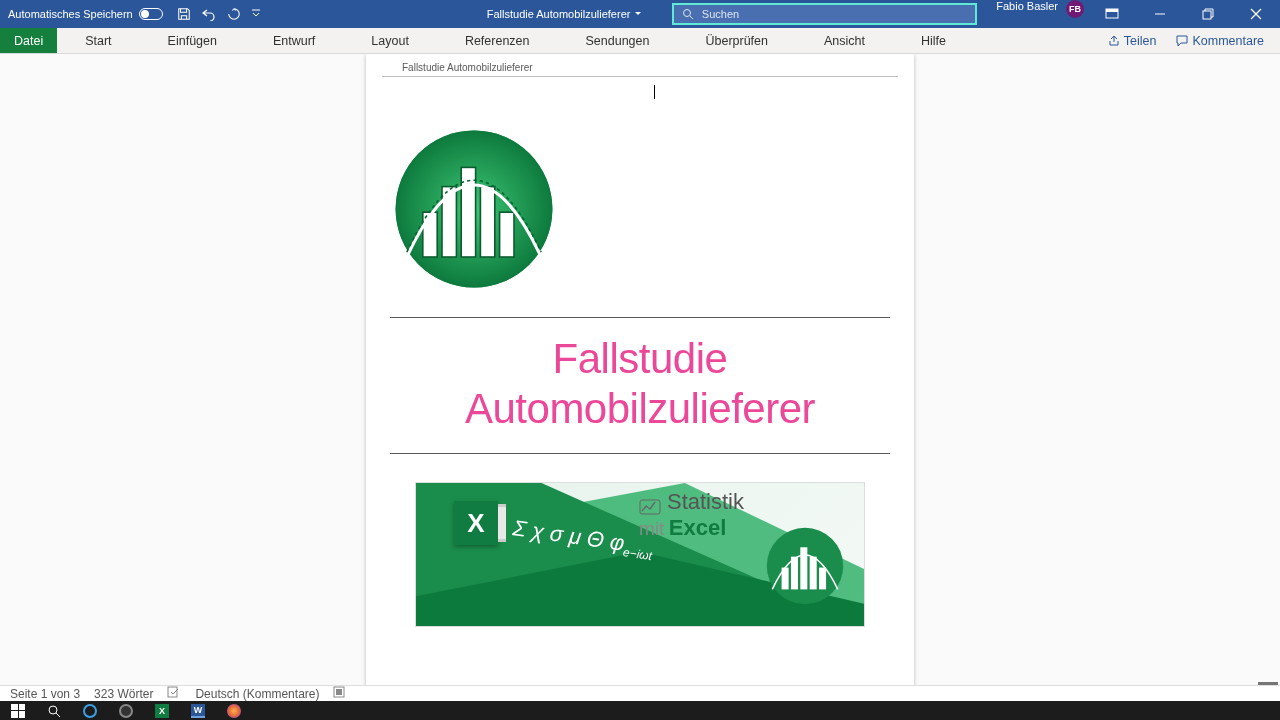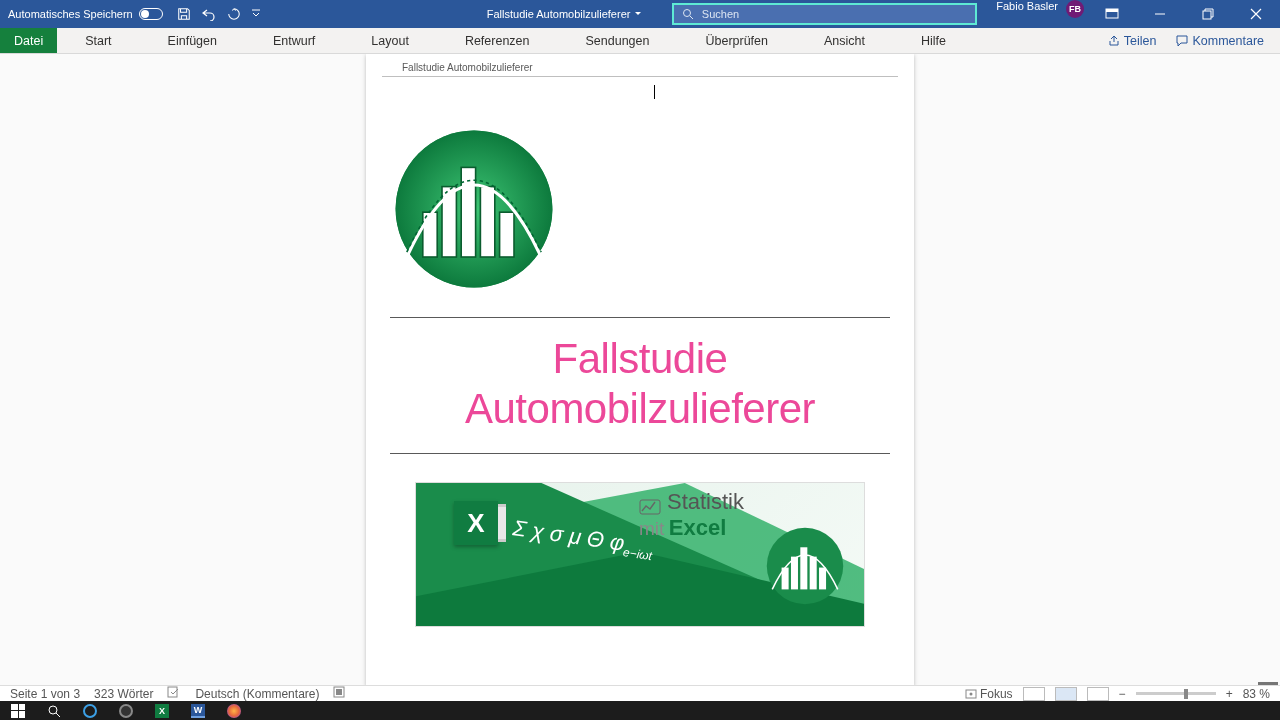--- a/index.html
+++ b/index.html
@@ -242,36 +242,20 @@
   <span>323 Wörter</span>
   <span><svg width="14" height="12" viewBox="0 0 14 12">
         <rect x="1" y="1" width="9" height="10" fill="none" stroke="#888"></rect>
         <path d="M4 6l2 2 5-5" fill="none" stroke="#888"></path>
       </svg></span>
   <span>Deutsch (Kommentare)</span>
   <span><svg width="12" height="12" viewBox="0 0 12 12">
         <rect x="1" y="1" width="10" height="10" fill="none" stroke="#888"></rect>
         <rect x="3" y="3" width="6" height="6" fill="#888"></rect>
       </svg></span>
-  <div class="sb-right">
-    <span style="display:flex;align-items:center;gap:3px">
-        <svg width="12" height="10" viewBox="0 0 12 10">
-          <rect x="1" y="1" width="10" height="8" fill="none" stroke="#888"></rect>
-          <circle cx="6" cy="5" r="1.5" fill="#888"></circle>
-        </svg>
-        <span>Fokus</span>
-      </span>
-    <span class="viewbtn"></span>
-    <span class="viewbtn active"></span>
-    <span class="viewbtn"></span>
-    <span>−</span>
-    <div class="slider"></div>
-    <span>+</span>
-    <span>83 %</span>
-  </div>
 </div>
 
 <div class="taskbar">
   <div class="tbicon">
       <div class="tbicon-inner tb-win4">
         <span></span>
         <span></span>
         <span></span>
         <span></span>
       </div>

